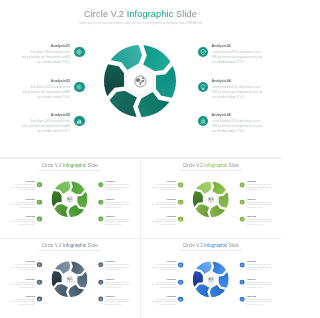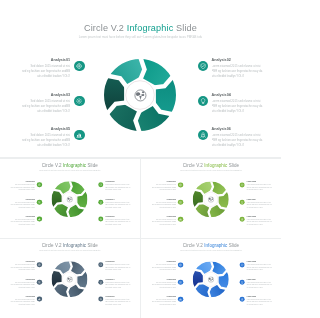--- a/index.html
+++ b/index.html
@@ -30,21 +30,21 @@
 
   .wheelwrap{position:absolute;}
   .wheel{display:block;}
   .hubicon{position:absolute;display:block;}
 </style>
 </head>
 <body>
 
 <div class="page">
     <div class="slide hero">
-      <div class="inner" style="transform: scale(1); margin-top: 14px;">
+      <div class="inner" style="transform: scale(1);">
         <div class="title"><span>Circle V.2 </span><span style="color:#12a08f">Infographic</span><span> Slide</span></div>
         <div class="subtitle">Lorem ipsum text must have before they sell out • Lorem gluten-free bespoke tacos PBR&amp;B tofu</div>
         <div class="wheelwrap" style="left:104.30000000000001px;top:45.099999999999994px;width:72px;height:72px;">
           <svg class="wheel" width="72" height="72" viewBox="0 0 100 100">
             <defs>
               <linearGradient id="s0g0" gradientUnits="userSpaceOnUse" x1="50.00" y1="12.00" x2="82.91" y2="31.00">
                 <stop offset="0" stop-color="#0c9a89"></stop>
                 <stop offset="1" stop-color="#1fa797"></stop>
               </linearGradient>
               <linearGradient id="s0g1" gradientUnits="userSpaceOnUse" x1="82.91" y1="31.00" x2="82.91" y2="69.00">

